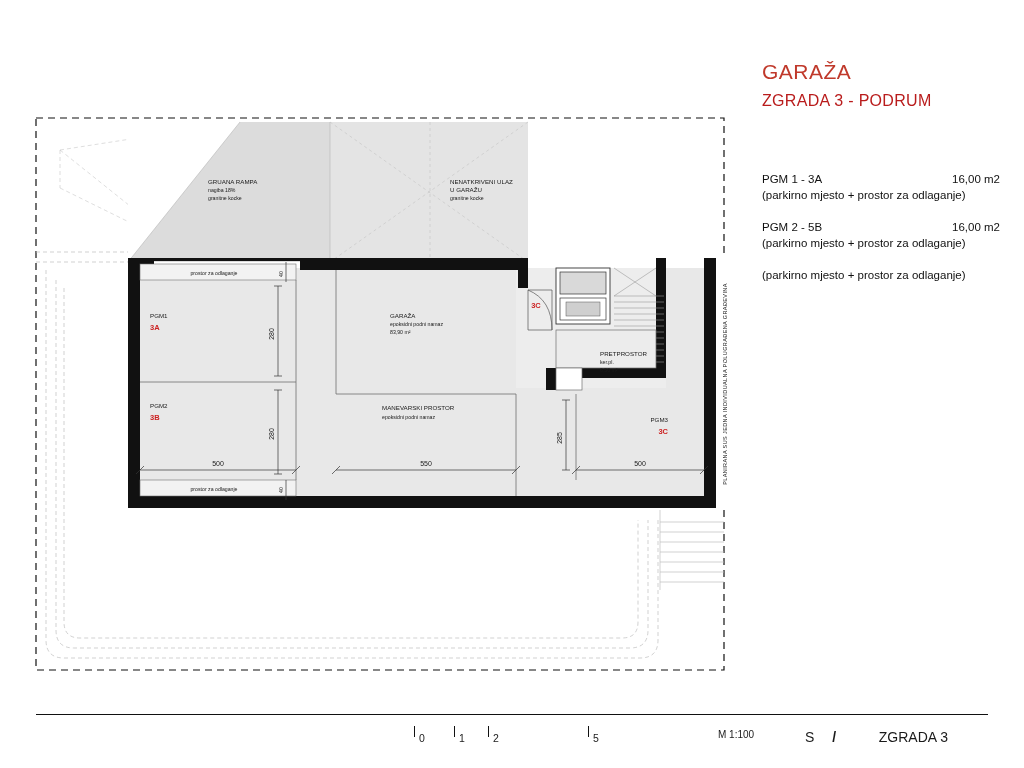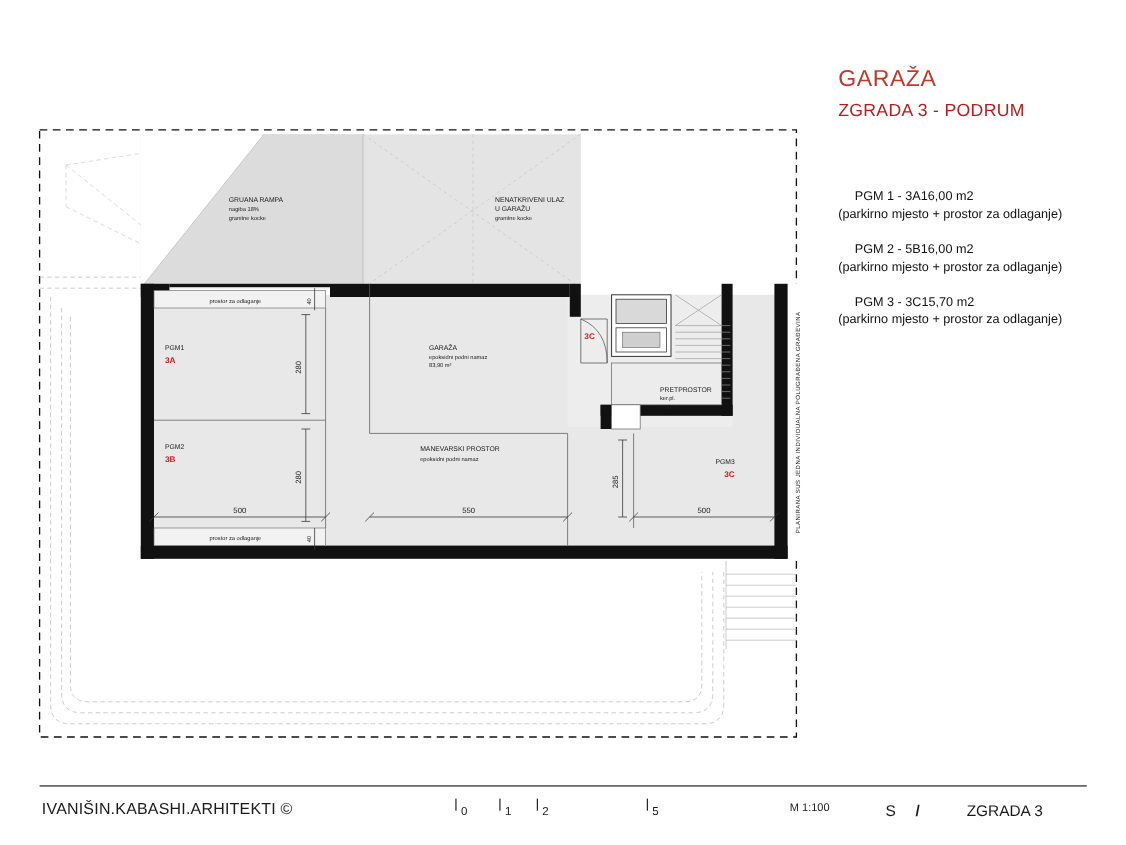--- a/index.html
+++ b/index.html
@@ -45,21 +45,21 @@
     left: 762px;
     top: 172px;
     width: 238px;
     font-size: 11.5px;
     line-height: 1.35;
     color: #111;
   }
   .legend-row { margin-bottom: 17px; }
   .legend-line1 {
     display: flex;
-    margin-left: 15px;
+    justify-content: space-between;
   }
   .legend-line2 { }
 
   
   .drawing {
     position: absolute;
     left: 0;
     top: 0;
     width: 760px;
     height: 700px;
@@ -144,24 +144,20 @@
       <div class="legend-line2">(parkirno mjesto + prostor za odlaganje)</div>
     </div>
     <div class="legend-row">
       <div class="legend-line1">
         <span>PGM 2 - 5B</span>
         <span>16,00 m2</span>
       </div>
       <div class="legend-line2">(parkirno mjesto + prostor za odlaganje)</div>
     </div>
     <div class="legend-row">
-      <div class="legend-line1">
-        <span>PGM 3 - 3C</span>
-        <span>15,70 m2</span>
-      </div>
       <div class="legend-line2">(parkirno mjesto + prostor za odlaganje)</div>
     </div>
   </div>
 
   <div class="drawing">
     <svg width="760" height="700" viewBox="0 0 760 700" xmlns="http://www.w3.org/2000/svg">
 
       <rect x="36" y="118" width="688" height="552" fill="none" stroke="#111" stroke-width="1.2" stroke-dasharray="7,5"></rect>
 
       <g stroke="#bdbdbd" stroke-width="0.7" fill="none" stroke-dasharray="4,3">
@@ -344,21 +340,20 @@
         <line x1="660" y1="562" x2="724" y2="562"></line>
         <line x1="660" y1="572" x2="724" y2="572"></line>
         <line x1="660" y1="582" x2="724" y2="582"></line>
         <line x1="660" y1="510" x2="660" y2="590"></line>
       </g>
 
     </svg>
   </div>
 
   <div class="footer-rule"></div>
-  <div class="footer-author">IVANIŠIN.KABASHI.ARHITEKTI ©</div>
 
   <div class="scalebar">
     <div class="tick" style="left:6px;"></div>
     <div class="tick-label" style="left:11px;">0</div>
     <div class="tick" style="left:46px;"></div>
     <div class="tick-label" style="left:51px;">1</div>
     <div class="tick" style="left:80px;"></div>
     <div class="tick-label" style="left:85px;">2</div>
     <div class="tick" style="left:180px;"></div>
     <div class="tick-label" style="left:185px;">5</div>

